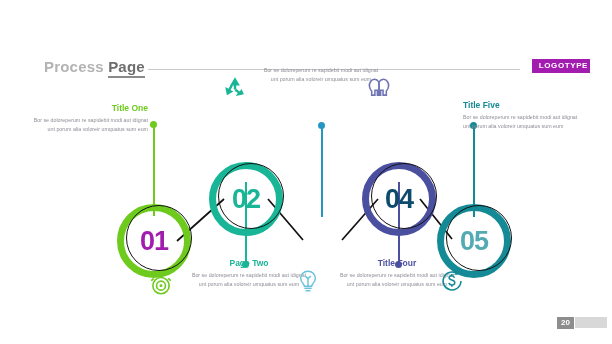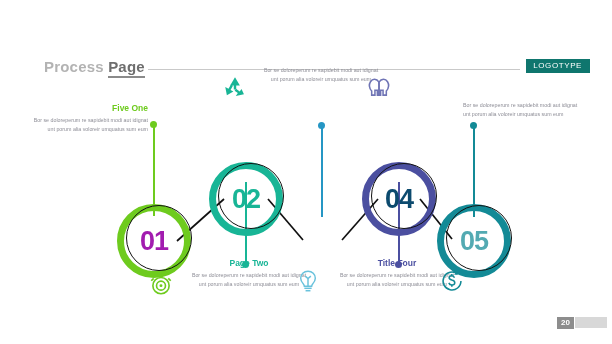--- a/index.html
+++ b/index.html
@@ -20,23 +20,23 @@
     white-space:nowrap;
   }
   .brand .w1{color:#b3b3b3;}
   .brand .w2{color:#6e6e6e;border-bottom:2px solid #8a8a8a;padding-bottom:1px;}
   .hrule{
     position:absolute;left:148px;top:41px;width:372px;height:1px;
     background:#c9c9c9;
   }
   .logotype{
     position:absolute;right:22px;top:31px;
-    background:#0f766e;color:#fff;
-    font-size:8px;font-weight:normal;letter-spacing:.6px;
-    padding:3px 8px 3px 7px;
+    background:#a21caf;color:#fff;
+    font-size:8px;font-weight:bold;letter-spacing:.6px;
+    padding:3px 2px 3px 7px;
     line-height:1;
   }
 
   
   .pagenum{
     position:absolute;left:557px;top:317px;
     background:#8d8d8d;color:#fff;
     font-size:8px;font-weight:bold;
     padding:2px 4px;line-height:1;
   }
@@ -144,39 +144,40 @@
       <div class="num" style="color:#0c4a6e;">04</div>
     </div>
 
     <div class="node" style="left:437px;top:152px;">
       <div class="ring" style="border-color:#138A96;"></div>
       <div class="ring-thin"></div>
       <div class="num" style="color:#53AAB2;">05</div>
     </div>
 
     <div class="tb ta-right" style="left:30px;top:52px;">
-      <p class="ttl" style="color:#6ECB1E;">Five One</p>
+      <p class="ttl" style="color:#6ECB1E;">Title One</p>
       <p class="body">Bor se doloreperum re sapidebit modi aut idignat unt porum alia voloreir umquatus sum eum</p>
     </div>
 
     <div class="tb ta-center" style="left:190px;top:207px;">
       <p class="ttl" style="color:#18B596;">Page Two</p>
       <p class="body">Bor se doloreperum re sapidebit modi aut idignat unt porum alia voloreir umquatus sum eum</p>
     </div>
 
     <div class="tb ta-center" style="left:262px;top:14px;">
       <p class="body">Bor se doloreperum re sapidebit modi aut idignat unt porum alia voloreir umquatus sum eum</p>
     </div>
 
     <div class="tb ta-center" style="left:338px;top:207px;">
       <p class="ttl" style="color:#4B4FA0;">Title Four</p>
       <p class="body">Bor se doloreperum re sapidebit modi aut idignat unt porum alia voloreir umquatus sum eum</p>
     </div>
 
     <div class="tb ta-left" style="left:463px;top:49px;">
+      <p class="ttl" style="color:#138A96;">Title Five</p>
       <p class="body">Bor se doloreperum re sapidebit modi aut idignat unt porum alia voloreir umquatus sum eum</p>
     </div>
 
     <div class="icn" style="left:148px;top:219px;">
       <svg viewBox="0 0 32 32" fill="none" stroke="#6ECB1E" stroke-width="2">
         <circle cx="16" cy="18" r="10"></circle>
         <circle cx="16" cy="18" r="5.5"></circle>
         <circle cx="16" cy="18" r="1.8" fill="#6ECB1E" stroke="none"></circle>
         <line x1="13" y1="5" x2="19" y2="5"></line>
         <line x1="16" y1="5" x2="16" y2="8"></line>

